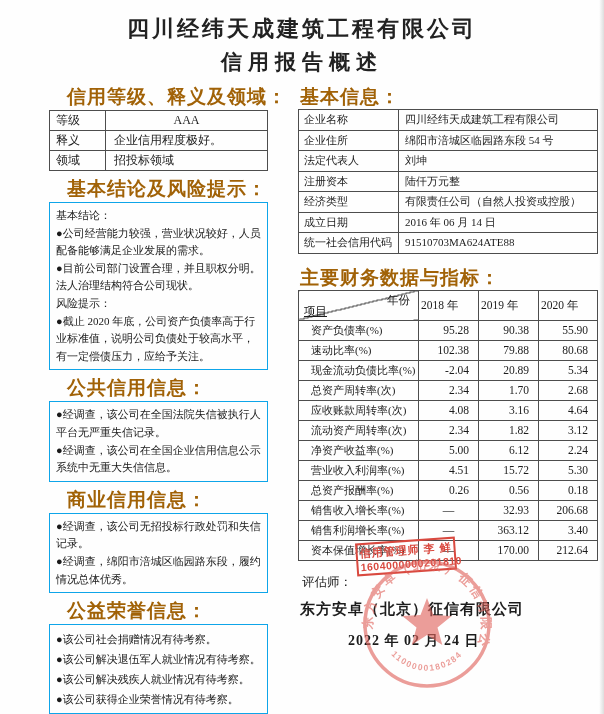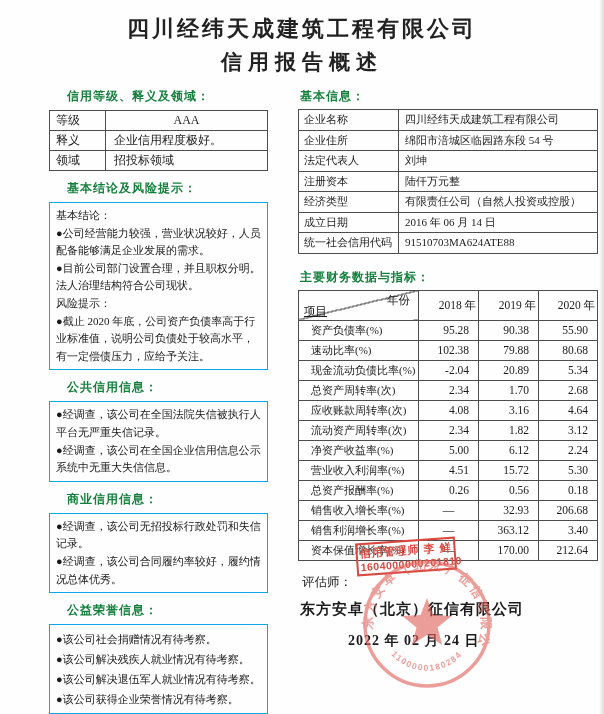--- a/index.html
+++ b/index.html
@@ -13,22 +13,22 @@
 
   .title1 { position:absolute; top:14px; left:0; width:100%; text-align:center;
     font-size:22px; font-weight:bold; letter-spacing:3px; color:#222; }
   .title2 { position:absolute; top:48px; left:0; width:100%; text-align:center;
     font-size:21px; font-weight:bold; letter-spacing:6px; color:#222; }
 
   .col { position:absolute; top:86px; }
   .col-left  { left:49px;  width:219px; }
   .col-right { left:298px; width:300px; }
 
-  h3.sec-h { font-family:"Liberation Sans", sans-serif; font-size:12px; font-weight:bold;
-    color:#15803d; letter-spacing:1px; line-height:21px; margin:7px 0 3px; padding-left:18px;
+  h3.sec-h { font-family:"Liberation Sans", sans-serif; font-size:19px; font-weight:bold;
+    color:#a16207; letter-spacing:1px; line-height:21px; margin:7px 0 3px; padding-left:18px;
     white-space:nowrap; }
   .col h3.sec-h:first-child { margin-top:0; }
   .col-right h3.sec-h { padding-left:2px; margin:13px 0 2px; }
 
   table { border-collapse:collapse; width:100%; table-layout:fixed; }
   td { border:1px solid #4d4d4d; overflow:hidden; }
 
   
   .rating-table td { font-size:12px; padding:2px 0 2px 8px; line-height:15px; }
   .rating-table .c-label { width:56px; padding-left:6px;margin-top:48px; }
@@ -45,21 +45,21 @@
   .basic-table td { font-size:11px; padding:3px 2px 3px 5px; line-height:13.5px; white-space:nowrap; }
   .basic-table .c-label { width:100px; }
   .basic-table .c-value { padding-left:6px; }
 
   
   .fin-table td { font-size:11.5px; line-height:14px; padding:2.5px 2px; }
   .fin-table .c-label { text-align:left; padding-left:12px; white-space:nowrap; font-size:11px; }
   .fin-table .c-v2018, .fin-table .c-v2019, .fin-table .c-v2020 {
     text-align:right; padding-right:9px; font-family:"Liberation Serif", serif; }
   .fin-table td.dash { text-align:center; padding-right:2px; }
-  .year-cell { text-align:right; font-size:11.5px; }
+  .year-cell { text-align:left; font-size:11.5px; }
   .diag { position:relative; height:30px;
     background:linear-gradient(to bottom right, transparent calc(50% - 0.6px),
       #4d4d4d calc(50% - 0.6px), #4d4d4d calc(50% + 0.6px), transparent calc(50% + 0.6px)); }
   .diag span { position:absolute; font-size:11.5px; }
   .corner-top { top:2px; right:8px; }
   .corner-bottom { bottom:2px; left:5px;text-decoration:underline; }
 
   
   .assessor-label { position:absolute; left:4px; top:488px; font-size:12.5px; z-index:1; }
   .stamp-rect { position:absolute; left:58px; top:454px; width:100px; z-index:3;
@@ -114,28 +114,28 @@
 
     <h3 class="sec-h">公共信用信息：</h3>
     <div class="text-box">
         <p>●经调查，该公司在全国法院失信被执行人平台无严重失信记录。</p>
         <p>●经调查，该公司在全国企业信用信息公示系统中无重大失信信息。</p>
       </div>
 
     <h3 class="sec-h">商业信用信息：</h3>
     <div class="text-box">
         <p>●经调查，该公司无招投标行政处罚和失信记录。</p>
-        <p>●经调查，该公司合同履约率较好，履约情况总体优秀。</p>
+        <p>●经调查，绵阳市涪城区临园路东段，履约情况总体优秀。</p>
       </div>
 
     <h3 class="sec-h">公益荣誉信息：</h3>
     <div class="text-box honor-box">
         <p>●该公司社会捐赠情况有待考察。</p>
+        <p>●该公司解决退伍军人就业情况有待考察。</p>
         <p>●该公司解决残疾人就业情况有待考察。</p>
-        <p>●该公司解决退伍军人就业情况有待考察。</p>
         <p>●该公司获得企业荣誉情况有待考察。</p>
       </div>
   </div>
 
   <div class="col col-right">
     <h3 class="sec-h">基本信息：</h3>
     <table class="basic-table">
       <tbody>
           <tr>
             <td class="c-label">企业名称</td>

